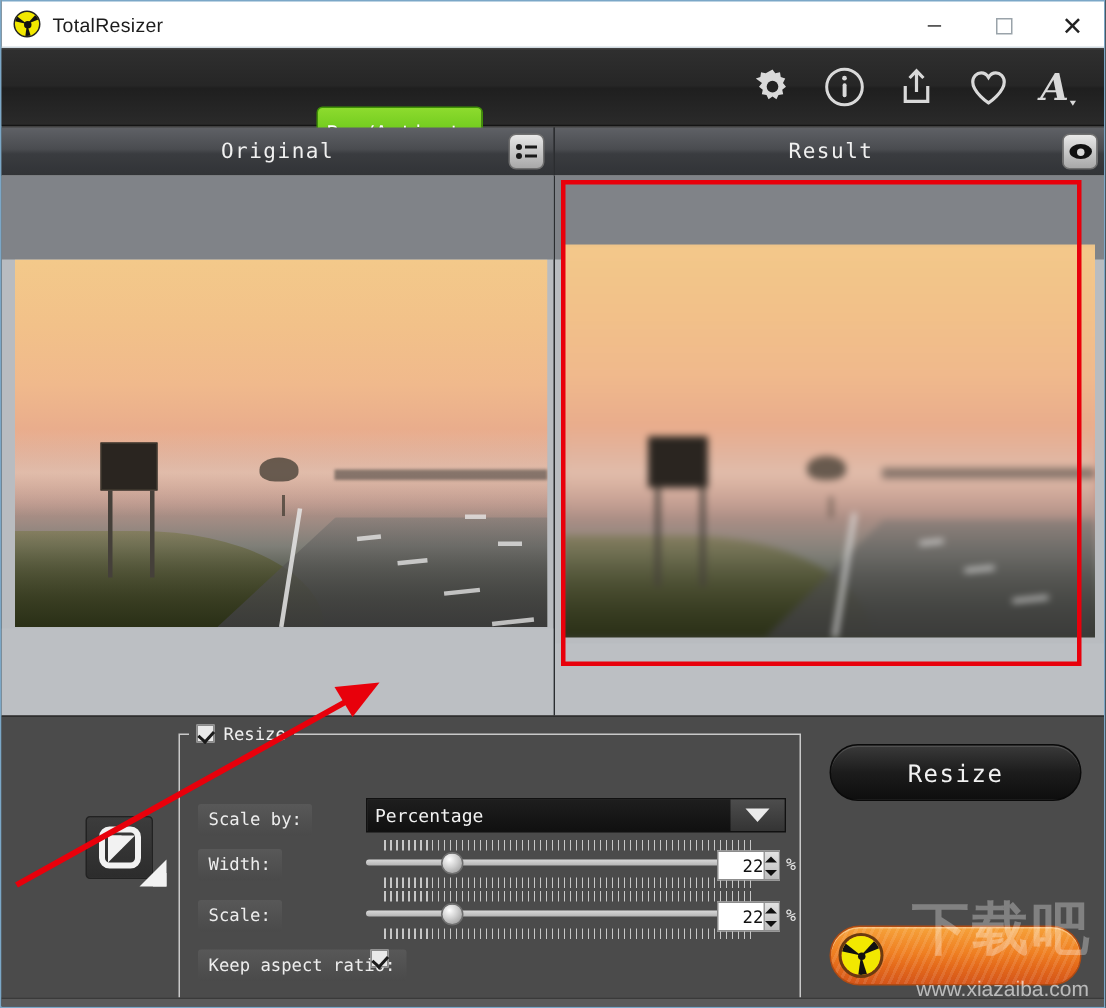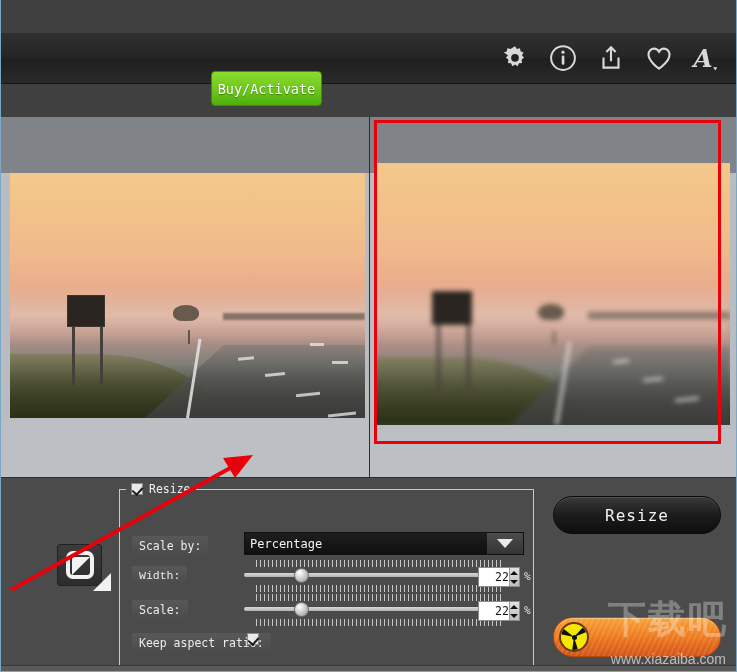--- a/index.html
+++ b/index.html
@@ -258,21 +258,21 @@
 
   .row-label {
     position: absolute;
     background: linear-gradient(to bottom,#585858,#4a4a4a);
     color: #ededed; font-size: 11.5px;
     padding: 3px 7px 4px 7px;
     border-radius: 2px;
     white-space: nowrap;
   }
   .lbl-scale { left: 12px; top: 46px; }
-  .lbl-width { left: 12px; top: 76px; font-family: Liberation Mono, monospace; }
+  .lbl-width { left: 12px; top: 76px; }
   .lbl-height{ left: 12px; top: 110px; }
   .lbl-keep  { left: 12px; top: 143px; }
 
   .combo {
     position: absolute; left: 124px; top: 42px;
     width: 280px; height: 23px;
     background: linear-gradient(to bottom,#1e1e1e,#101010);
     border: 1px solid #111;
     display: flex; align-items: center;
   }
@@ -421,20 +421,41 @@
   .statusbar {
     position: absolute; left: 0; bottom: 0; width: 737px; height: 6px;
     background: #5a5a5a; border-top: 1px solid #3a3a3a;
   }
 </style>
 </head>
 <body>
 
 <div id="app">
 
+  <div class="titlebar">
+    <div class="title-icon">
+      <div class="radsym">
+        <div class="radblade rb1"></div>
+        <div class="radblade rb2"></div>
+        <div class="radblade rb3"></div>
+      </div>
+    </div>
+    <div class="title-text">TotalResizer</div>
+    <div class="win-btns">
+      <div class="win-btn min">
+        <span>–</span>
+      </div>
+      <div class="win-btn max">
+        <span></span>
+      </div>
+      <div class="win-btn close">
+        <span>✕</span>
+      </div>
+    </div>
+  </div>
 
   <div class="toolbar">
 
     <div class="buy-btn">Buy/Activate</div>
 
     <div class="tb-icons">
       <div class="tb-ico">
         <svg width="30" height="30" viewBox="0 0 24 24" fill="#d9d9d9">
           <path d="M12 2.6l1.5 2.1 2.5-.6.4 2.5 2.4.9-1.2 2.3 1.6 2-2 1.6.5 2.5-2.5.3-1.1 2.3-2.1-1.4-2.1 1.4-1.1-2.3-2.5-.3.5-2.5-2-1.6 1.6-2L3.1 7.5l2.4-.9.4-2.5 2.5.6z"></path>
           <circle cx="12" cy="11.8" r="3.1" fill="#222"></circle>
@@ -461,20 +482,42 @@
       </div>
       <div class="tb-ico">
         <svg width="32" height="30" viewBox="0 0 26 24">
           <text x="2" y="19" font-family="DejaVu Serif, serif" font-style="italic" font-weight="bold" font-size="20" fill="#d9d9d9">A</text>
           <path d="M18 19.5l3.4 0-1.7 2.6z" fill="#d9d9d9"></path>
         </svg>
       </div>
     </div>
   </div>
 
+  <div class="panels-head">
+    <div class="phead left">
+      <div class="phead-title">Original</div>
+      <div class="phead-ico">
+        <span class="listico">
+            <i></i>
+            <i></i>
+            <b></b>
+            <b></b>
+          </span>
+      </div>
+    </div>
+    <div class="phead right">
+      <div class="phead-title">Result</div>
+      <div class="phead-ico">
+        <span class="eyeico">
+            <span class="lid"></span>
+            <span class="pup"></span>
+          </span>
+      </div>
+    </div>
+  </div>
 
   <div class="previews">
 
     <div class="pv left">
       <div class="matte-top"></div>
       <div class="matte-bot"></div>
       <div class="photo orig">
         <div class="sky"></div>
         <div class="fog"></div>
         <div class="grass"></div>

